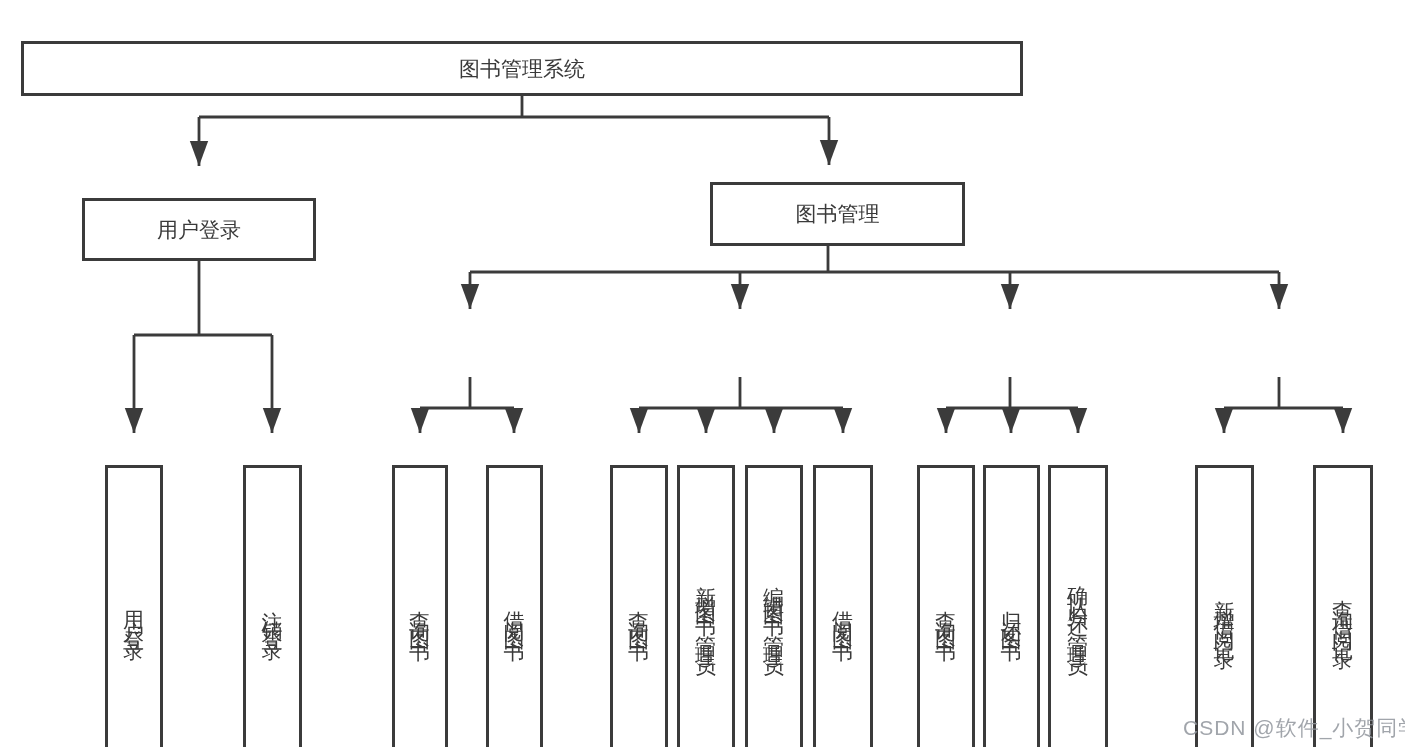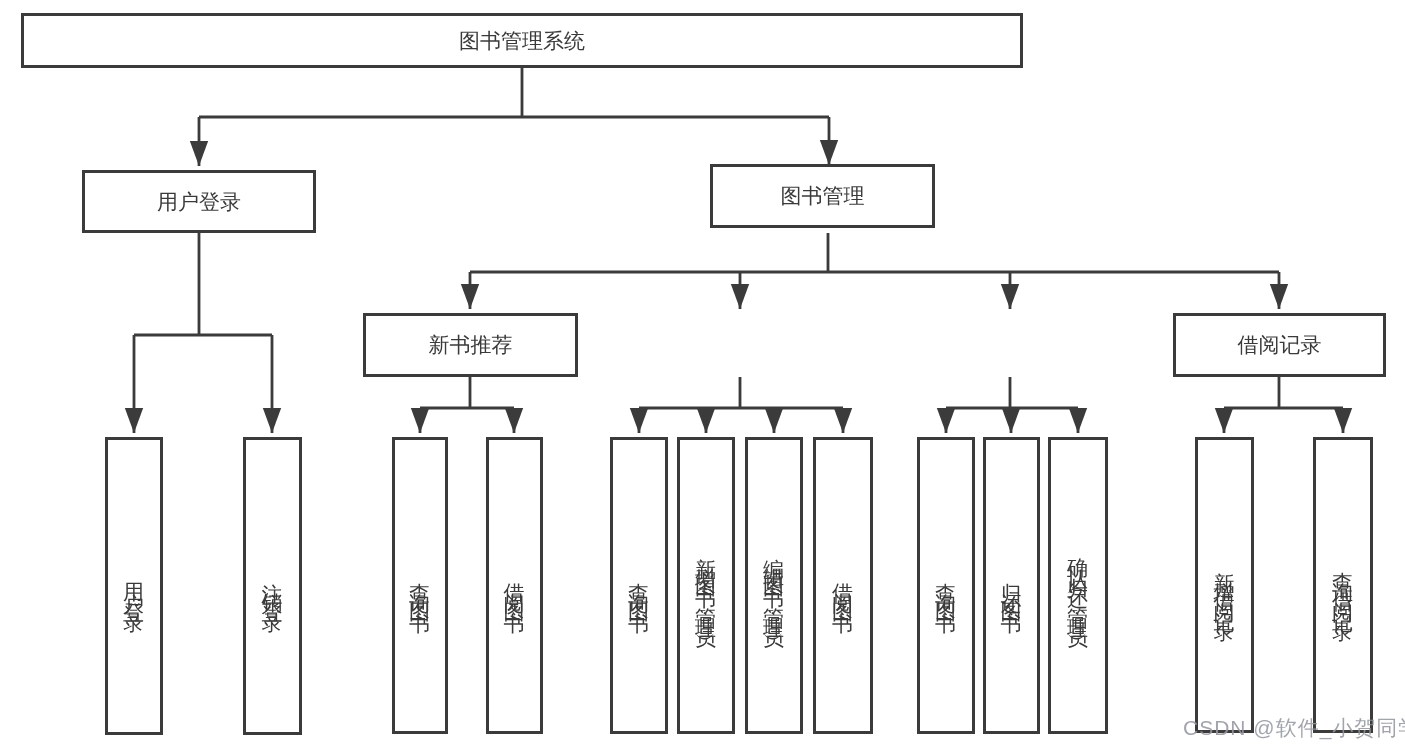--- a/index.html
+++ b/index.html
@@ -5,21 +5,21 @@
   html,body{margin:0;padding:0;background:#ffffff;}
   #canvas{
     position:relative;width:1405px;height:747px;background:#ffffff;overflow:hidden;
     font-family:"Liberation Sans","DejaVu Sans",sans-serif;
   }
   #wires{position:absolute;left:0;top:0;z-index:1;}
   .node{
     position:absolute;box-sizing:border-box;z-index:2;
     border:3px solid #3b3b3b;background:#ffffff;
     display:flex;align-items:center;justify-content:center;
-    font-size:21px;color:#3a3a3a;white-space:nowrap;
+    font-size:21px;color:#3a3a3a;white-space:nowrap;margin-top:28px;
   }
   .leaf{
     writing-mode:vertical-rl;text-orientation:mixed;
     letter-spacing:10px;line-height:1;white-space:normal;
     font-size:21px;
   }
   .watermark{
     position:absolute;z-index:3;left:1183px;top:714px;
     font-size:21px;color:rgba(148,153,159,0.88);white-space:nowrap;
     letter-spacing:1px;
@@ -69,24 +69,22 @@
 
       <path d="M1279,377 V408 M1224,408 H1343"></path>
       <path d="M1224,408 V433" marker-end="url(#arw)"></path>
       <path d="M1343,408 V433" marker-end="url(#arw)"></path>
     </g>
   </svg>
 
   <div class="node" style="left:21px;top:13px;width:1002px;height:55px">图书管理系统</div>
 
   <div class="node" style="left:82px;top:170px;width:234px;height:63px">用户登录</div>
-  <div class="node" style="left:710px;top:164px;width:225px;height:64px">图书管理</div>
+  <div class="node" style="left:710px;top:154px;width:255px;height:64px">图书管理</div>
 
-  <div class="node" style="left:363px;top:313px;width:215px;height:64px">新书推荐</div>
-  <div class="node" style="left:1173px;top:313px;width:213px;height:64px">借阅记录</div>
 
   <div class="node leaf" style="left:105px;top:437px;width:58px;height:298px">用户登录</div>
   <div class="node leaf" style="left:243px;top:437px;width:59px;height:298px">注销登录</div>
 
   <div class="node leaf" style="left:392px;top:437px;width:56px;height:297px">查询图书</div>
   <div class="node leaf" style="left:486px;top:437px;width:57px;height:297px">借阅图书</div>
 
   <div class="node leaf" style="left:610px;top:437px;width:58px;height:297px">查询图书</div>
   <div class="node leaf" style="left:677px;top:437px;width:58px;height:297px">新增图书（管理员）</div>
   <div class="node leaf" style="left:745px;top:437px;width:58px;height:297px">编辑图书（管理员）</div>

